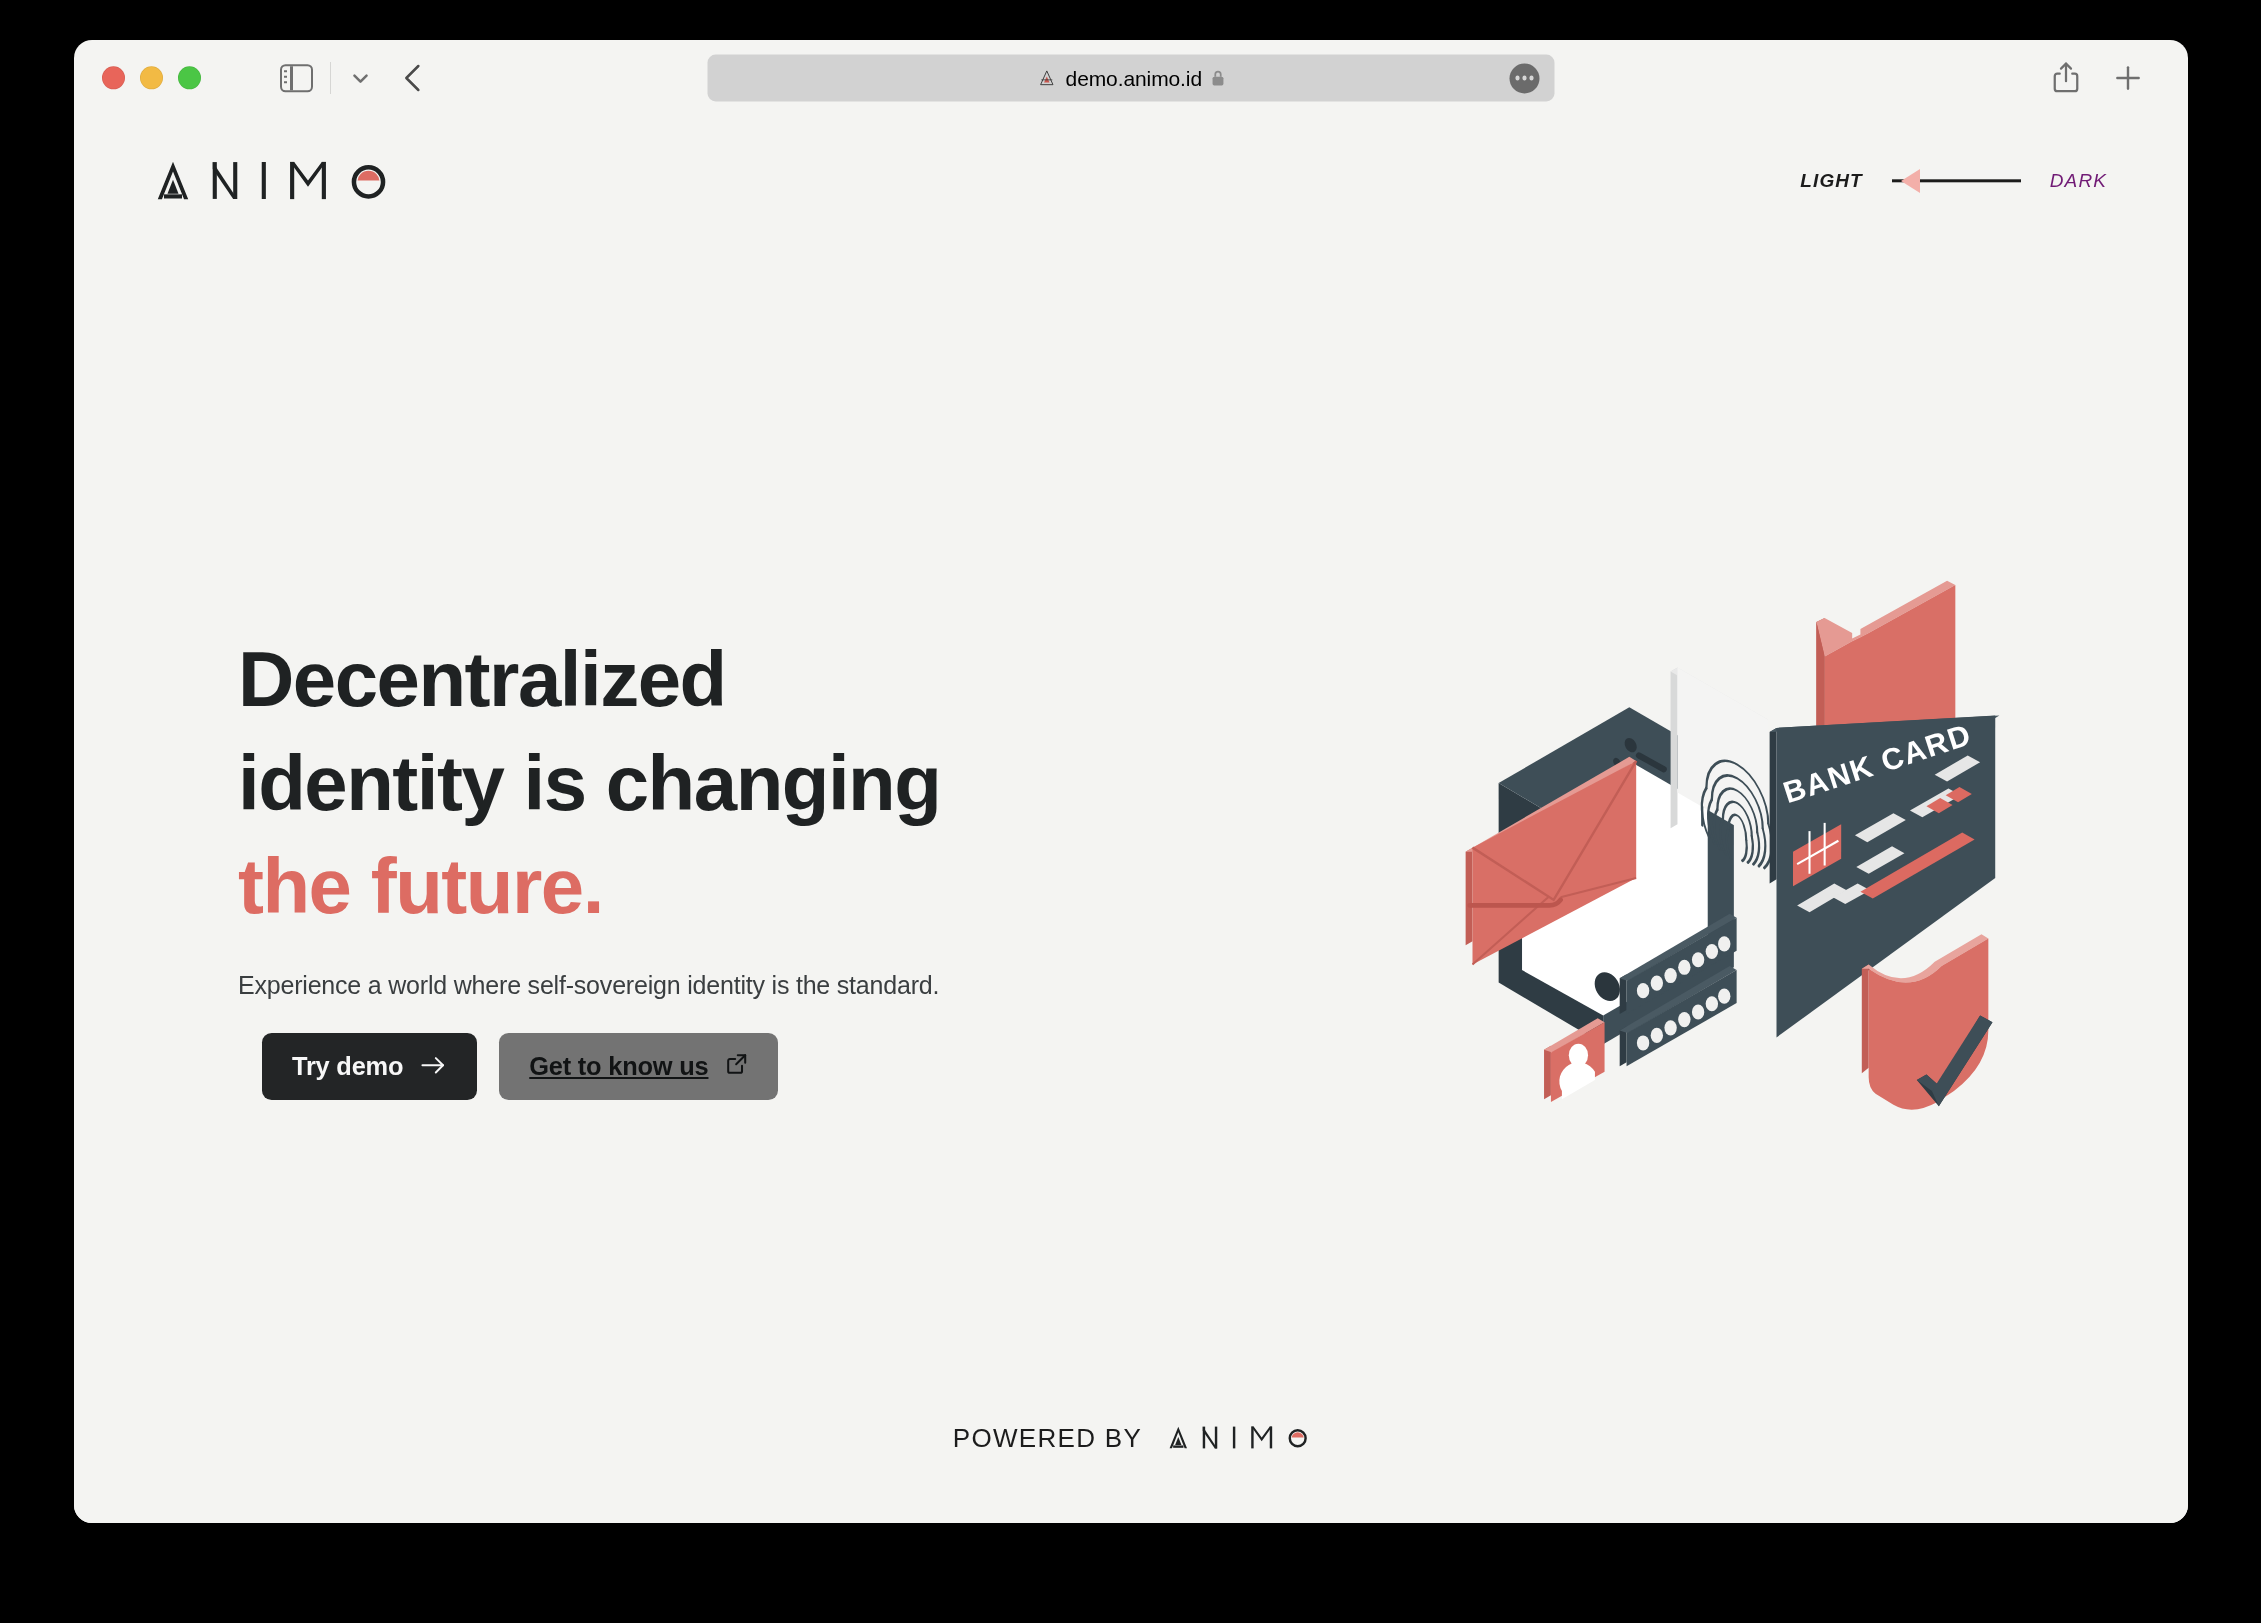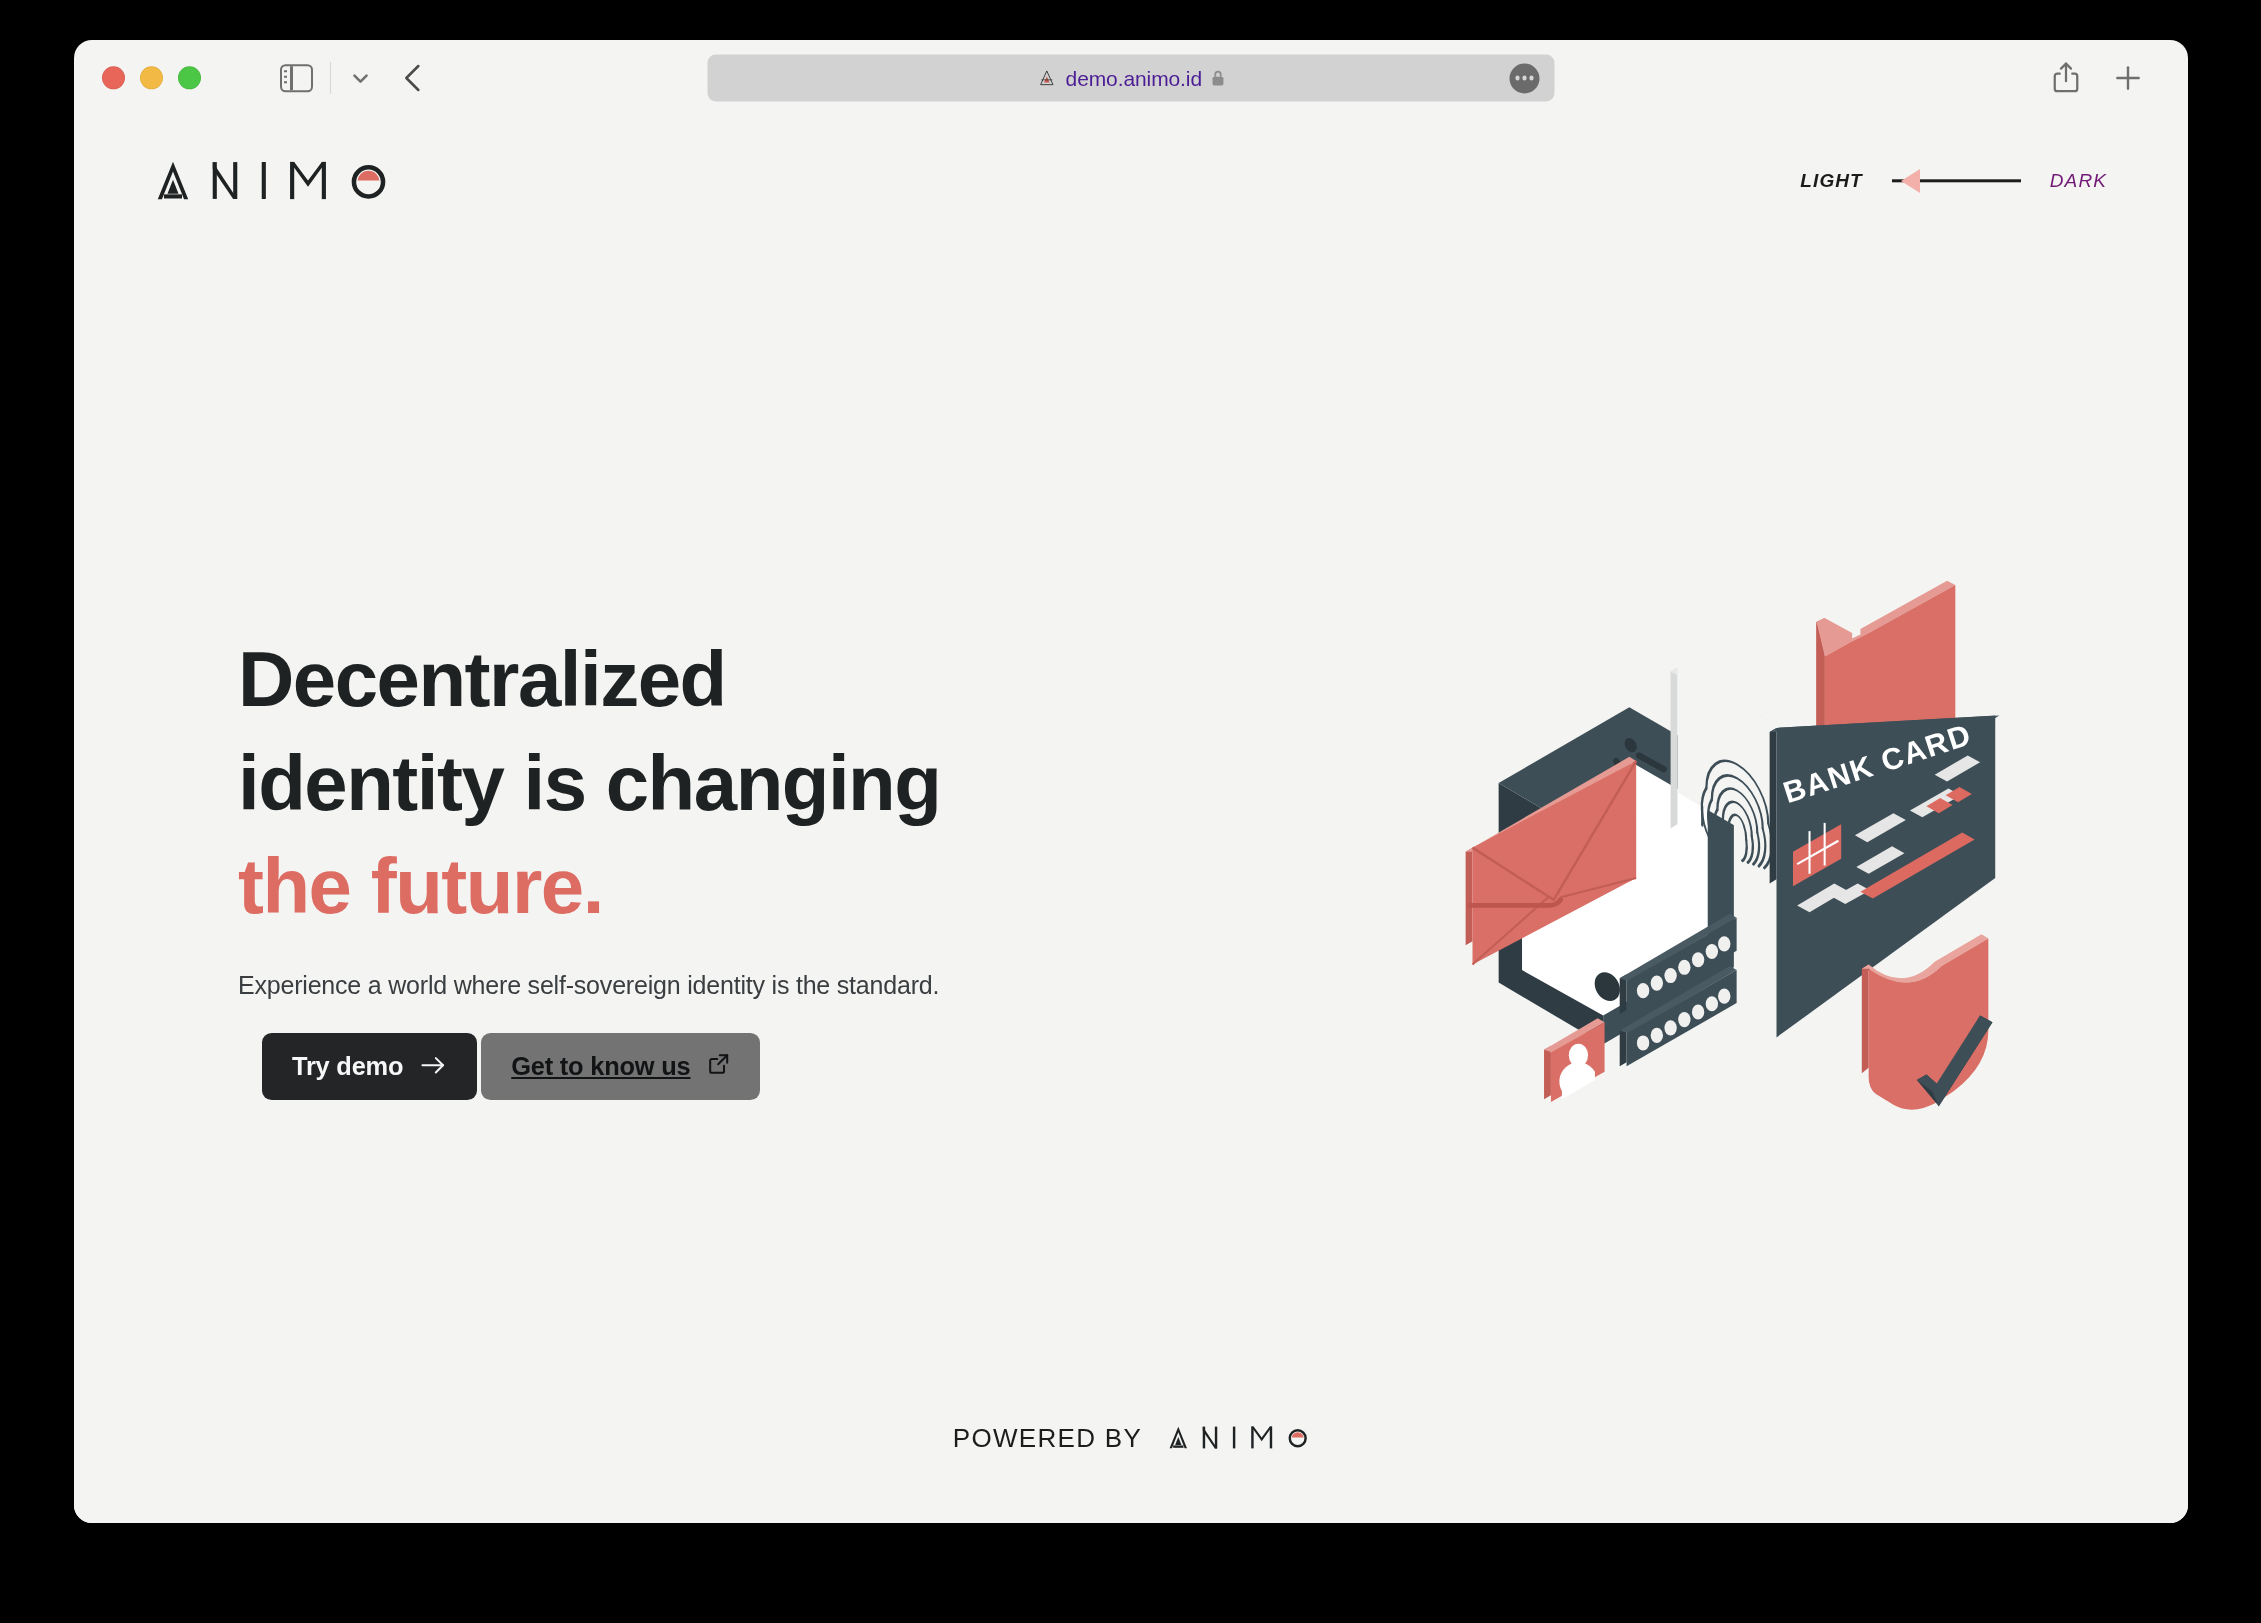--- a/index.html
+++ b/index.html
@@ -62,21 +62,21 @@
     position:absolute; left:50%; top:50%;
     transform:translate(-50%,-50%);
     width:847px; height:47px;
     background:#D2D2D2;
     border-radius:8.2px;
     display:flex; align-items:center; justify-content:center;
     gap:8.2px;
   }
   #url-favicon{ width:20.6px; height:20.6px; position:relative; }
   #url-text{
-    font-size:21px; color:#4c1d95; letter-spacing:-0.1px;
+    font-size:21px; color:#000000; letter-spacing:-0.1px;
     font-family:"Liberation Sans", sans-serif;
   }
   #url-lock{ width:15px; height:19px; position:relative; }
   #url-more{
     position:absolute; right:15px; top:50%; transform:translateY(-50%);
     width:30px; height:30px; border-radius:50%;
     background:#6B6B6B;
     display:flex; align-items:center; justify-content:center; gap:2.7px;
   }
   #url-more span{ width:4.1px;height:4.1px;border-radius:50%;background:#D6D6D6;display:block; }
@@ -143,21 +143,21 @@
     color:#1F2223;
     font-family:"Liberation Sans", sans-serif;
   }
   #hero-headline-accent{ color:#DD6C63; }
   #hero-subtitle{
     margin-top:32px;
     font-size:25px; color:#3A3E40; letter-spacing:-0.2px;
   }
   #hero-buttons{
     margin-top:33px;
-    display:flex; align-items:center; gap:4px;padding-left:24px;
+    display:flex; align-items:center; gap:22px;padding-left:24px;
   }
   .btn{
     display:inline-flex; align-items:center; gap:16.5px;
     height:67px; padding:0 30px;
     border-radius:9.6px;
     font-size:25.4px; font-weight:bold; letter-spacing:-0.2px;
     cursor:pointer; border:none;
     font-family:"Liberation Sans", sans-serif;
   }
   #try-demo-button{ background:#232526; color:#F7F7F7; }

